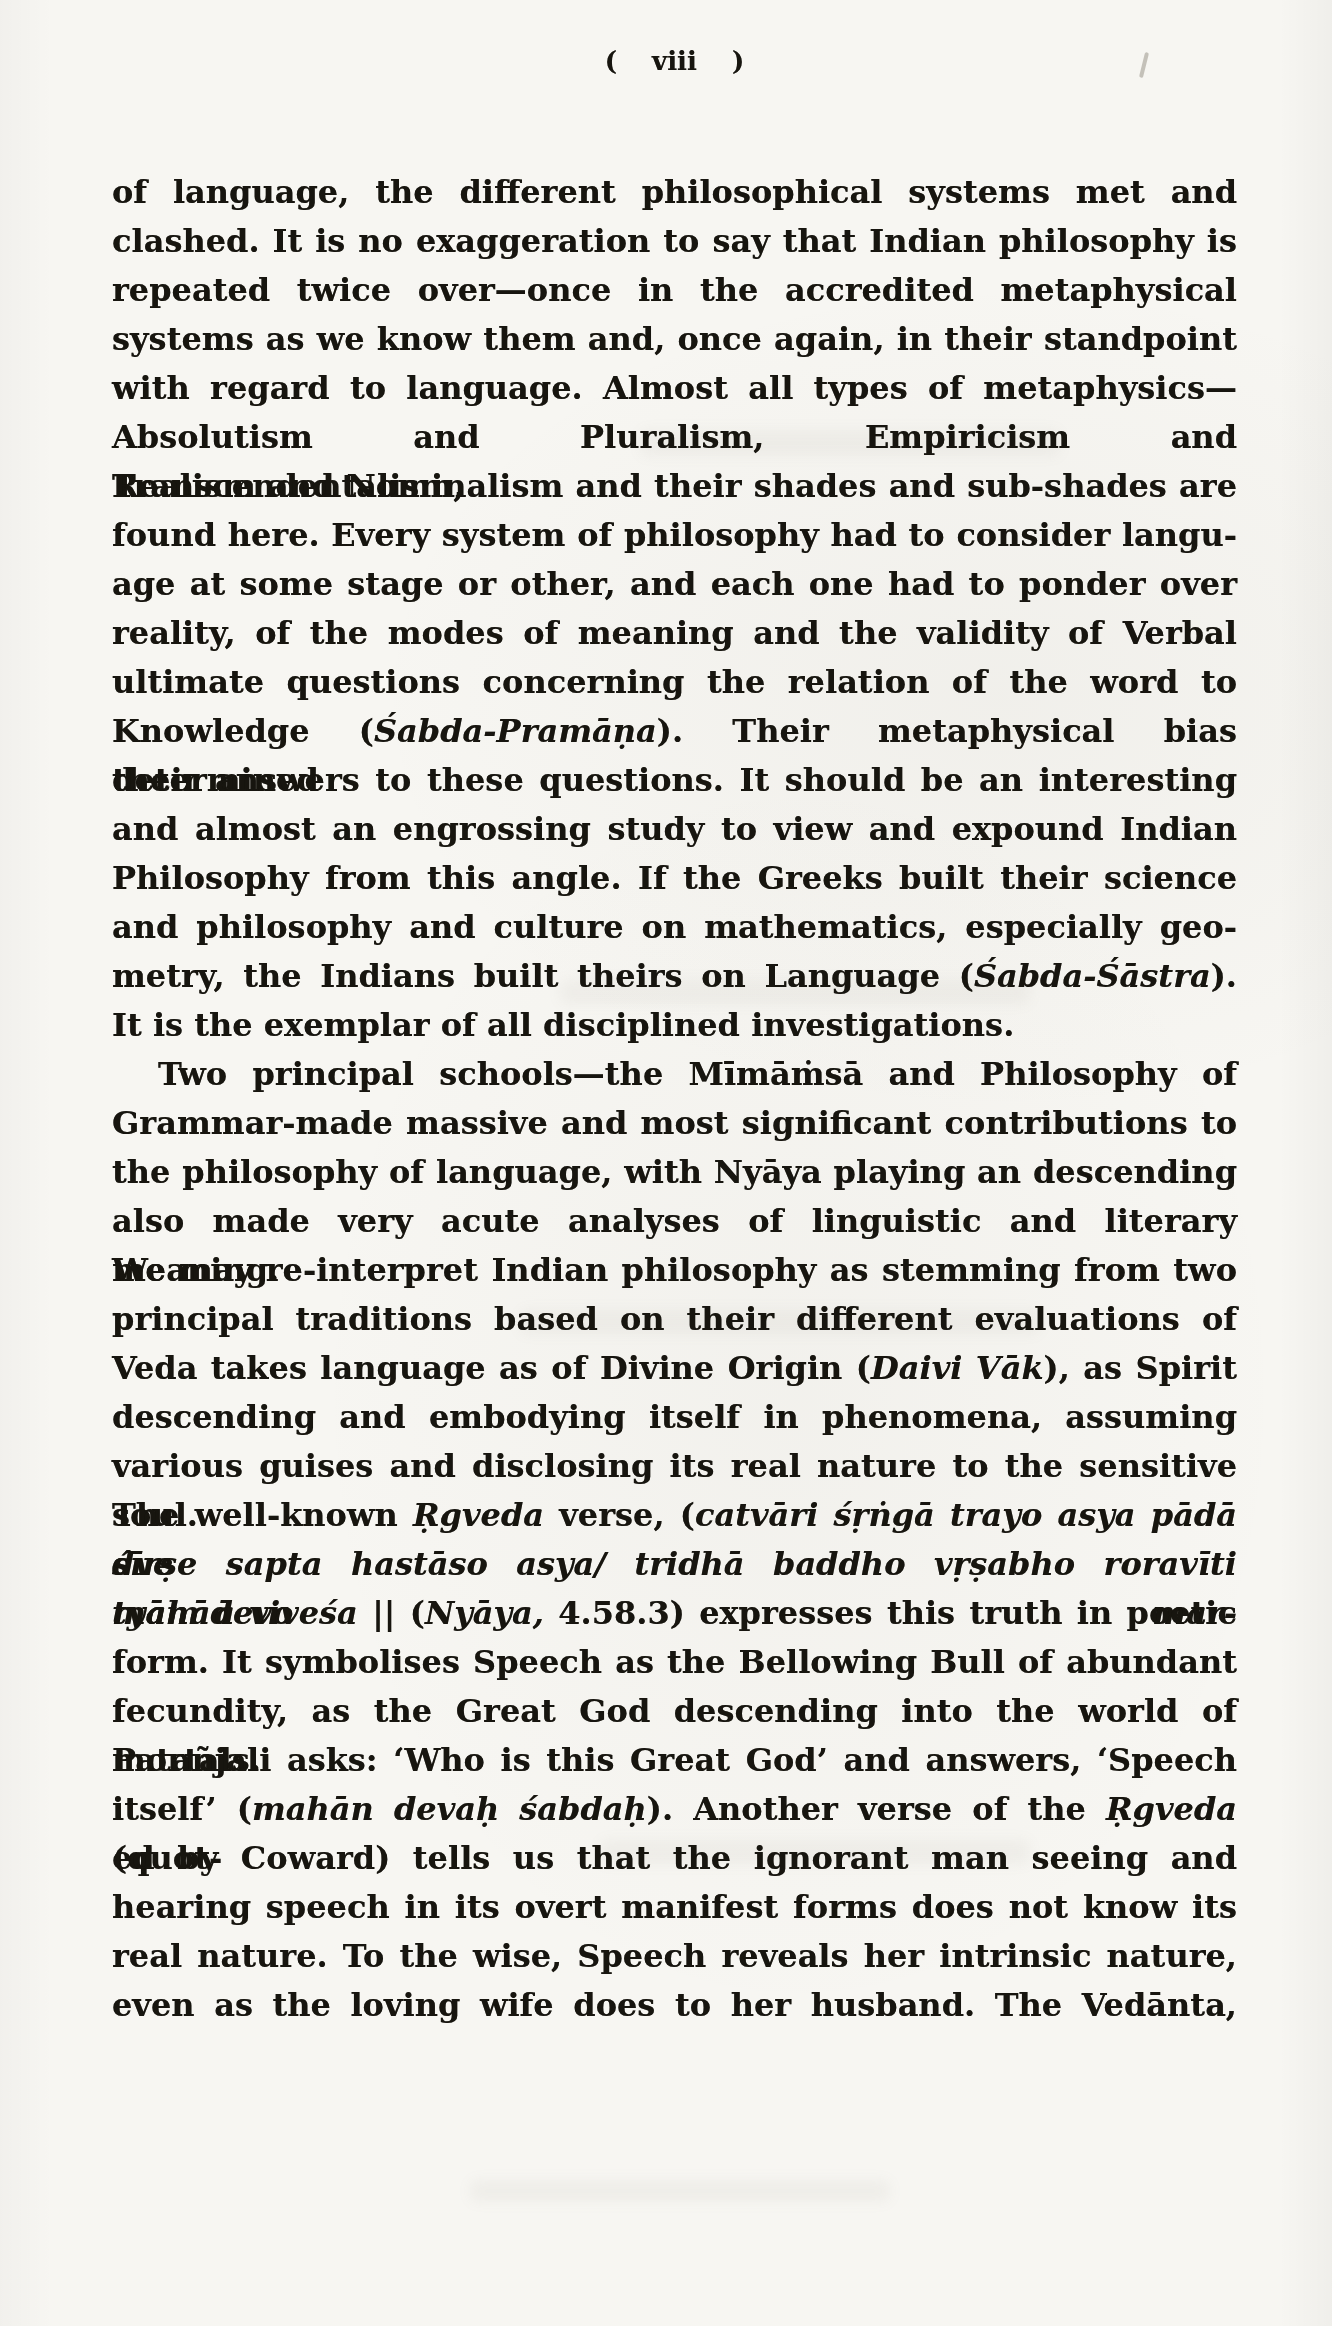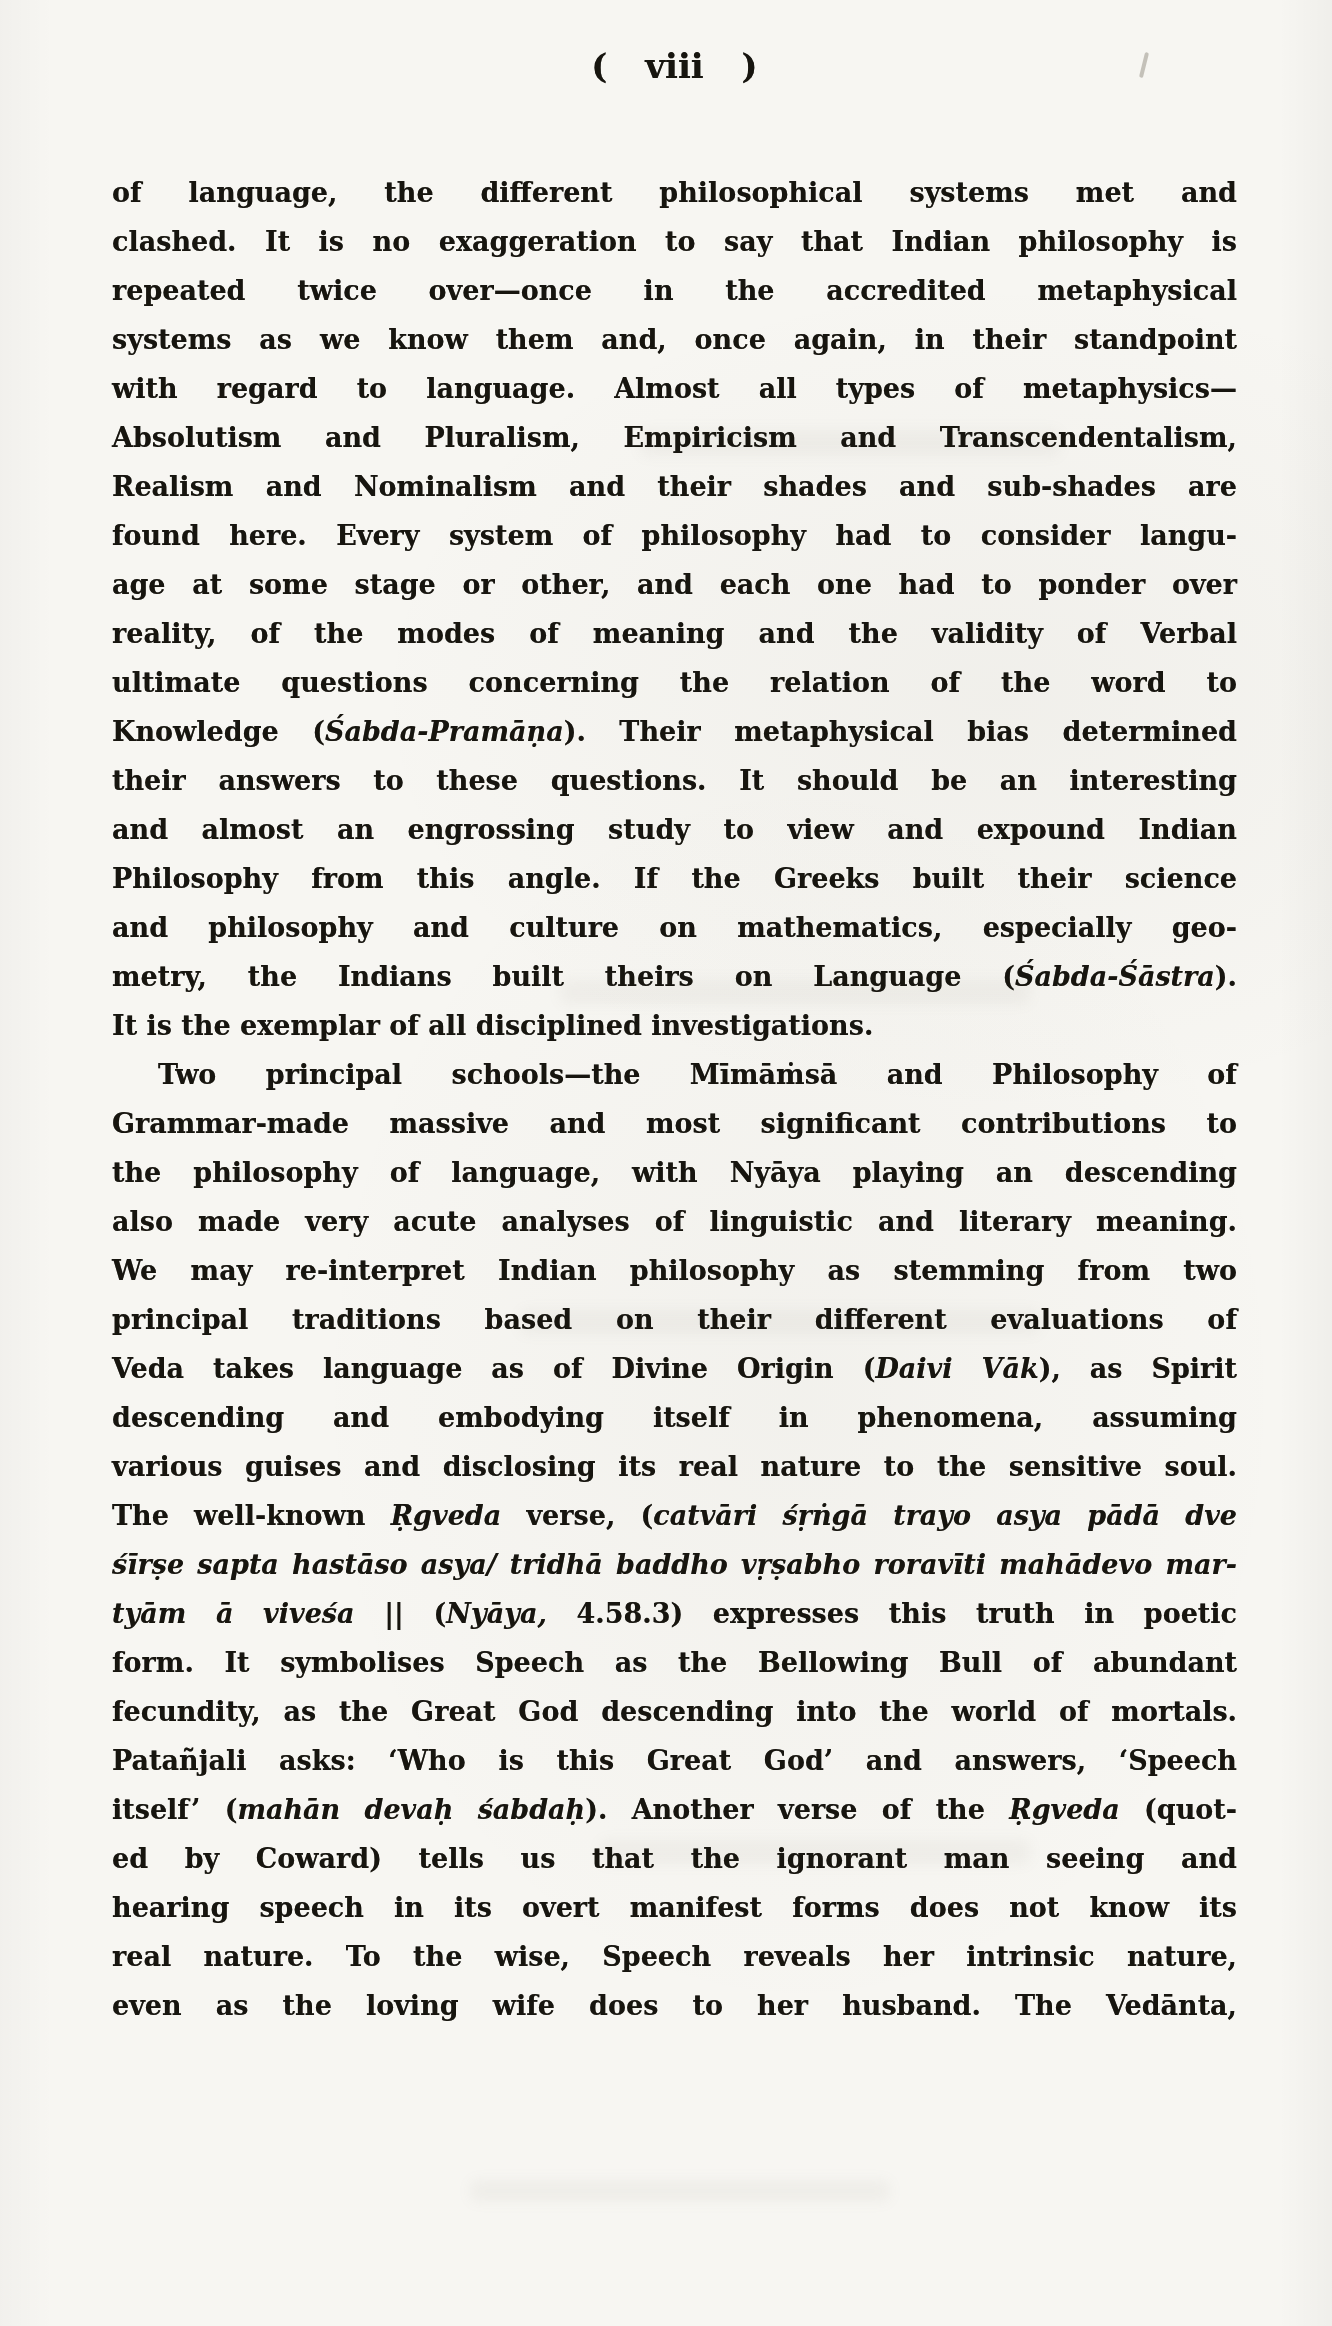--- a/index.html
+++ b/index.html
@@ -23,27 +23,27 @@
   .g3{left:520px;top:1310px;width:520px;height:24px;}
   .g4{left:600px;top:1840px;width:430px;height:24px;}
   .g5{left:470px;top:2180px;width:420px;height:22px;}
   .ink-speck{
     position:absolute;left:1142px;top:52px;width:4px;height:26px;
     background:#9a958b;transform:rotate(14deg);border-radius:2px;opacity:0.55;
   }
   .page-number{
     position:absolute;left:112px;top:46px;width:1125px;
     text-align:center;
-    font-size:34px;font-weight:700;color:#17150f;
+    font-size:26px;font-weight:700;color:#17150f;
     word-spacing:26px;
     text-shadow:0 0 0.5px rgba(20,18,12,0.6);
   }
   .text-block{
     position:absolute;left:112px;top:168px;width:1125px;
-    font-size:27px;font-weight:700;color:#17150f;
+    font-size:32px;font-weight:700;color:#17150f;
     text-shadow:0 0 0.5px rgba(20,18,12,0.55);
   }
   .line{
     height:49px;line-height:49px;
     text-align:justify;
     -moz-text-align-last:justify;
     text-align-last:justify;
     white-space:normal;
   }
   .line.end{text-align-last:left;-moz-text-align-last:left;}

